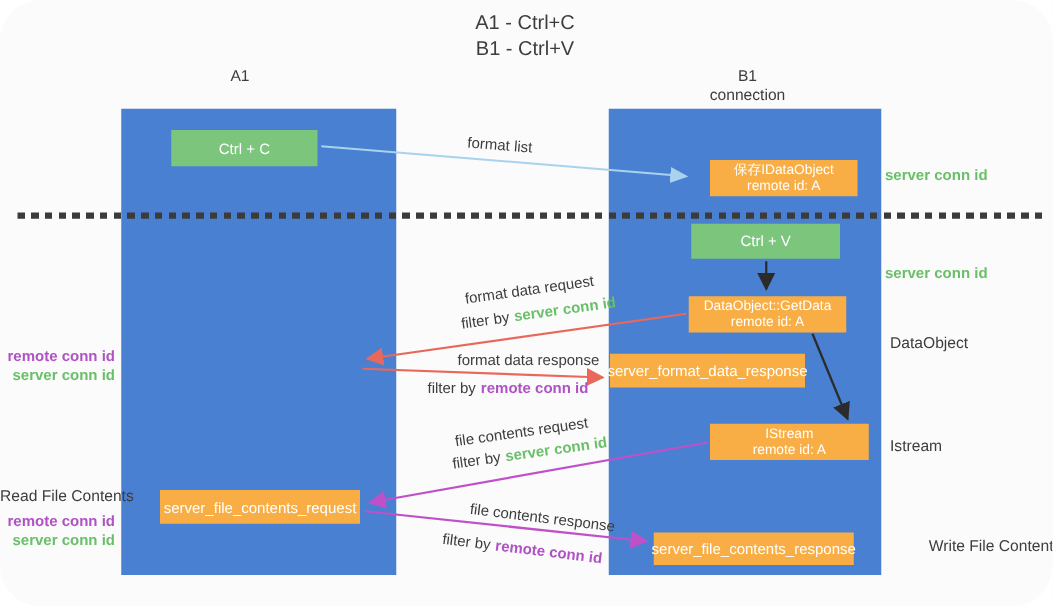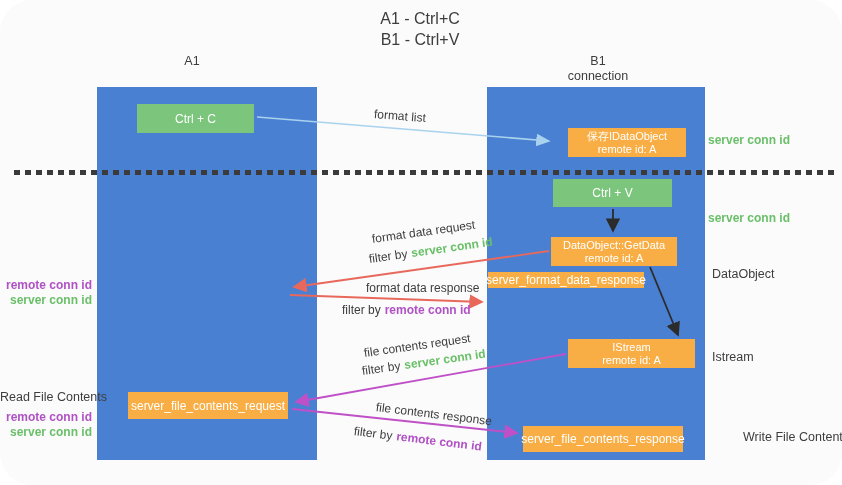--- a/index.html
+++ b/index.html
@@ -29,21 +29,21 @@
   .green{background:var(--box-green,#7cc57c);}
   .orange{background:var(--box-orange,#f9ae45);}
   .two-line{flex-direction:column;font-size:11px;line-height:13px;}
   .one-line{font-size:12px;}
   #ctrl-c{left:137px;top:104px;width:117px;height:29px;}
   #ctrl-v{left:553px;top:179px;width:119px;height:28px;}
   #save-dataobject{left:556px;top:128px;width:118px;height:29px;margin-left:12px;}
   #getdata{left:551px;top:237px;width:126px;height:29px;}
   #istream{left:568px;top:339px;width:127px;height:29px;}
   #format-request{left:130px;top:276px;width:156px;height:27px;}
-  #format-response{left:488px;top:272px;width:156px;height:16px;}
+  #format-response{left:488px;top:283px;width:156px;height:27px;}
   #file-request{left:128px;top:392px;width:160px;height:27px;}
   #file-response{left:523px;top:426px;width:160px;height:26px;}
   
   .side-label{position:absolute;z-index:5;font-size:12px;white-space:nowrap;}
   .right-align{width:92px;left:0;text-align:right;}
   .bold-green{color:var(--label-green,#6abf69);font-weight:bold;}
   .bold-purple{color:var(--label-purple,#b052c5);font-weight:bold;}
   .dark{color:var(--text-dark,#3d3d3d);font-size:12.5px;}
   #lbl-remote1{top:278px;}
   #lbl-server1{top:293px;}

